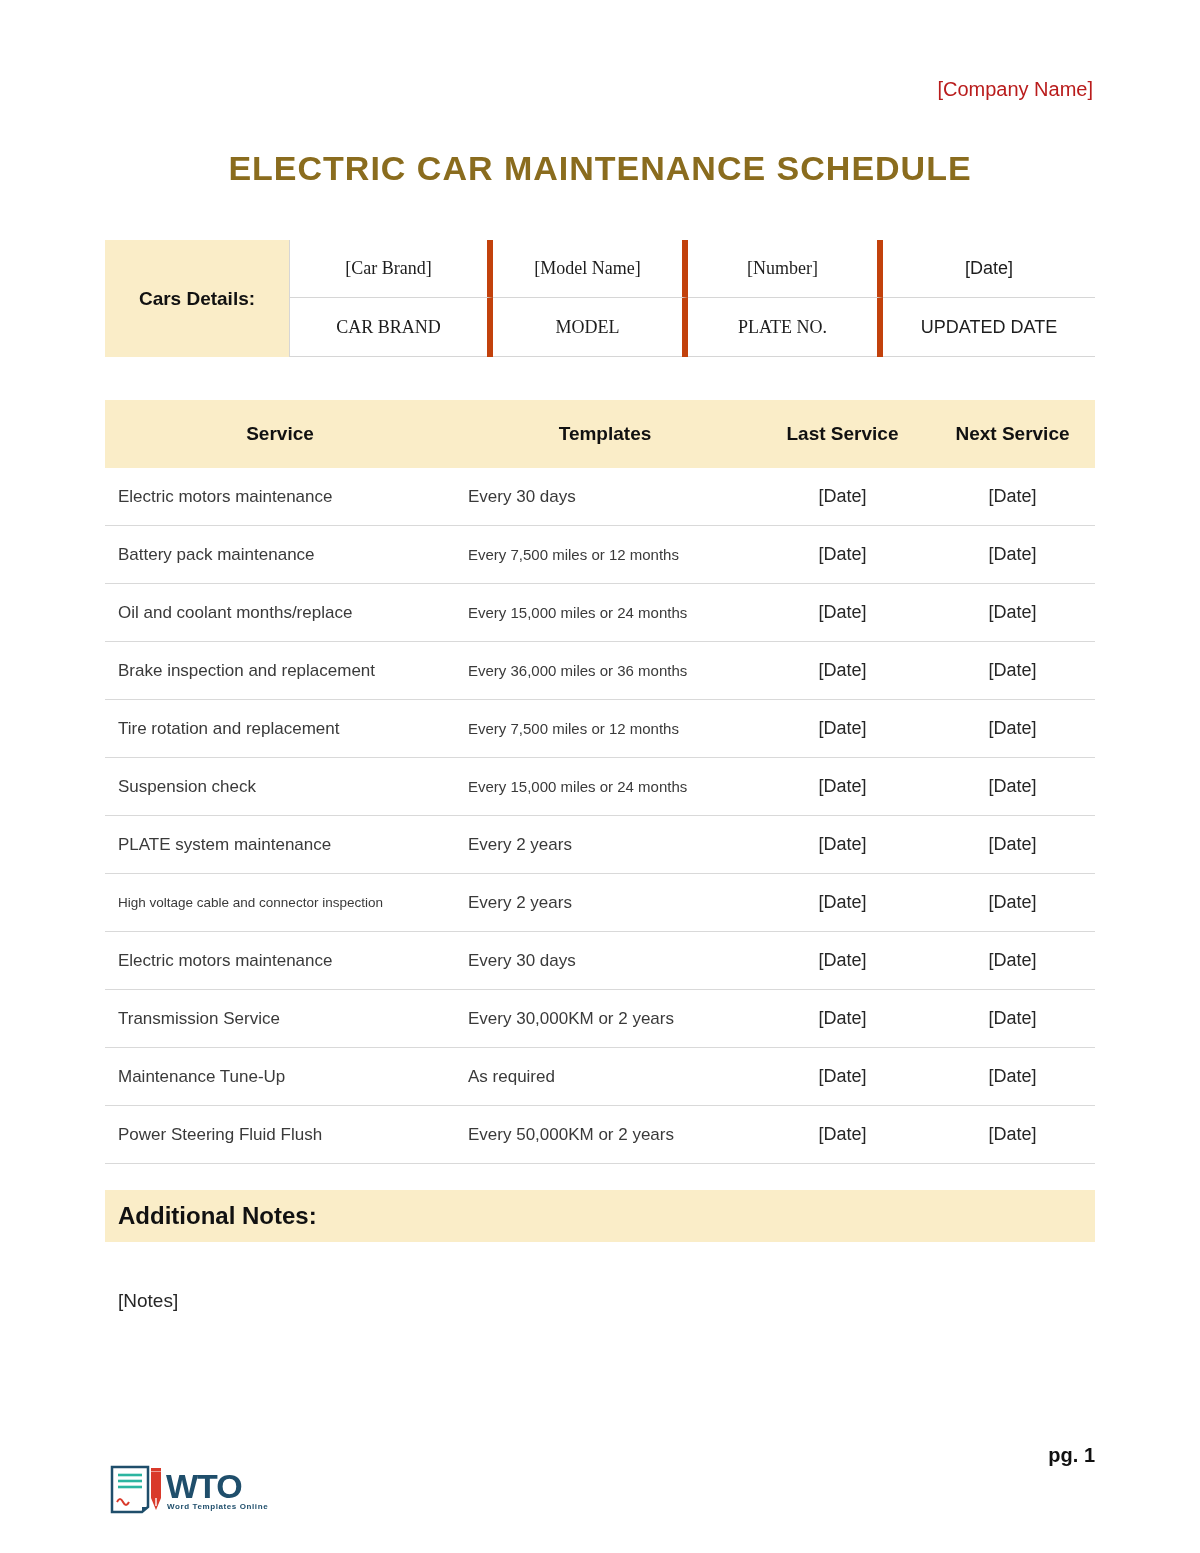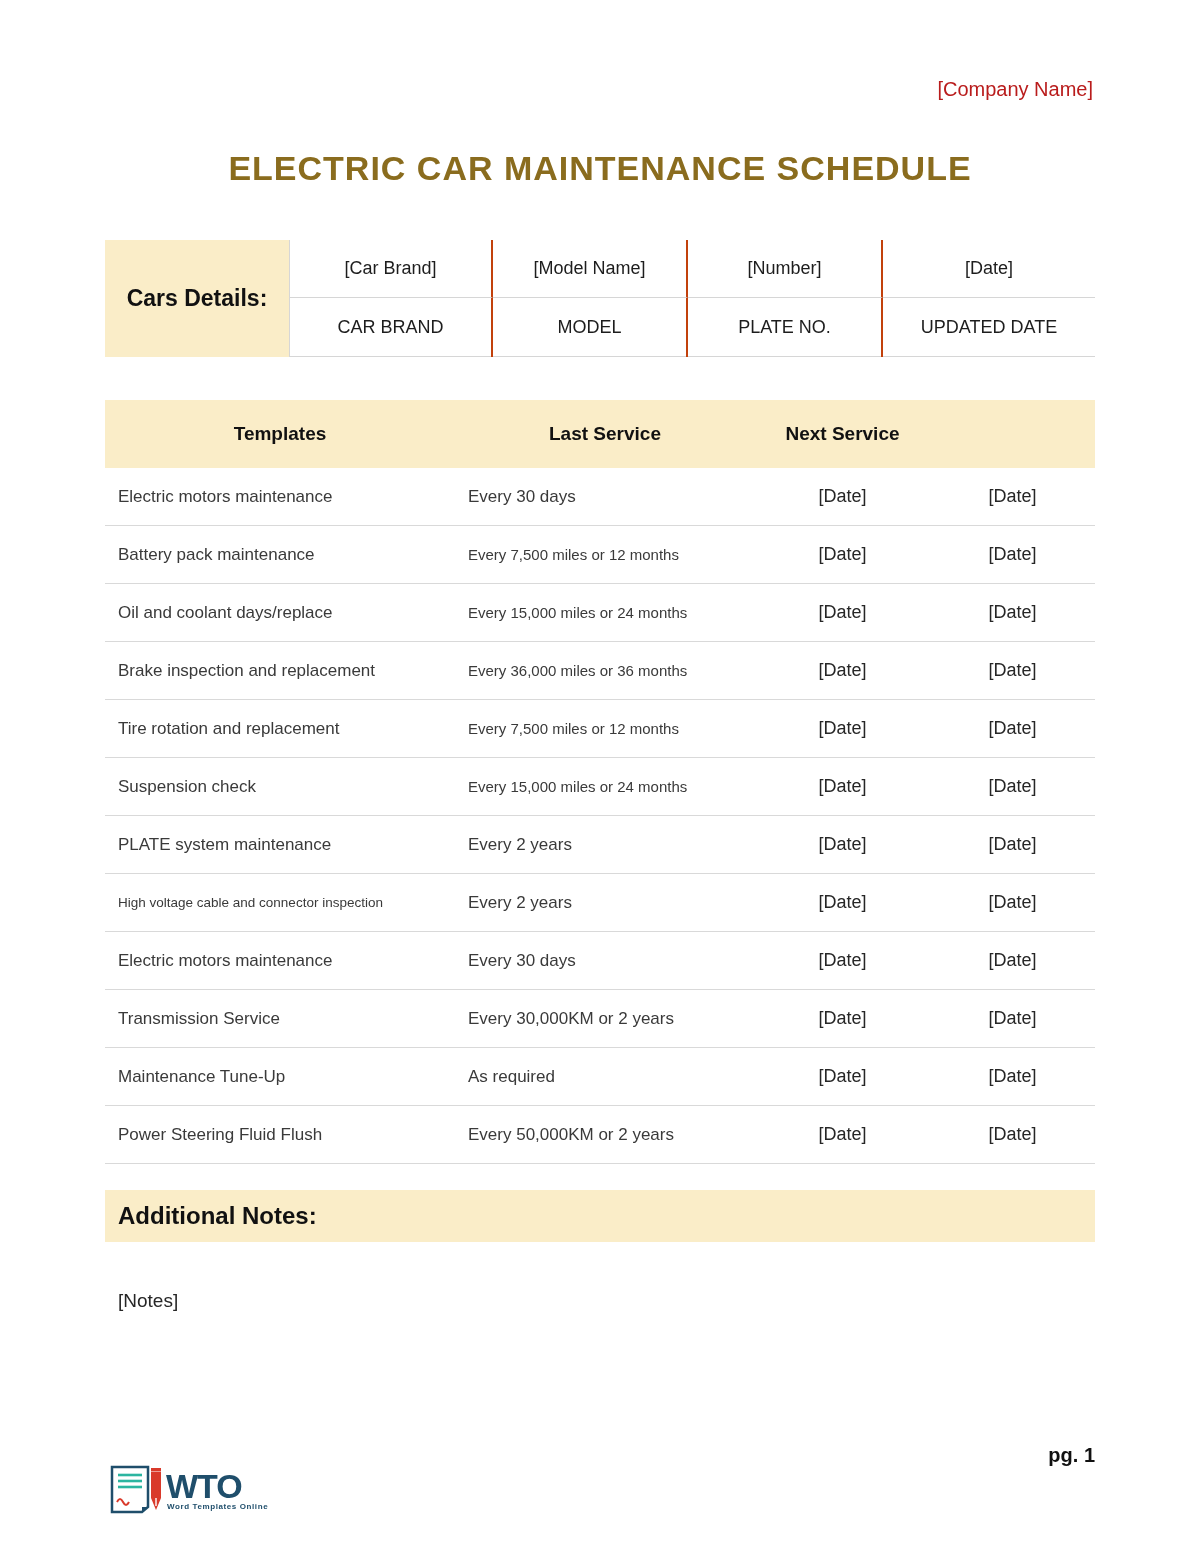--- a/index.html
+++ b/index.html
@@ -19,27 +19,27 @@
 
   
   .cars{
     position:absolute;top:240px;left:105px;width:990px;height:117px;
     display:grid;grid-template-columns:185px 203px 195px 195px 212px;
     grid-template-rows:58px 59px;border-bottom:1px solid #d6d6d6;
     box-sizing:border-box;
   }
   .cars .label{
     grid-row:1/3;background:#FAEDC8;display:flex;align-items:center;justify-content:center;
-    font-size:23px;font-weight:700;color:#111;border-right:1px solid #d6d6d6;
+    font-size:19px;font-weight:700;color:#111;border-right:1px solid #d6d6d6;
   }
   .cars .cell{
     display:flex;align-items:center;justify-content:center;font-size:18px;color:#1d1d1d;
   }
   .cars .r1{border-bottom:1px solid #d6d6d6;}
-  .cars .vline{border-right:2px solid #c2410c;}
+  .cars .vline{border-right:6px solid #c2410c;font-family:Liberation Serif, serif;}
 
   
   .sched{position:absolute;top:400px;left:105px;width:990px;}
   .shead{
     display:grid;grid-template-columns:350px 300px 175px 165px;height:68px;
     background:#FAEDC8;align-items:center;
   }
   .shead .hcell{font-size:19px;font-weight:700;color:#111;text-align:center;}
   .srow{
     display:grid;grid-template-columns:350px 300px 175px 165px;height:57px;
@@ -80,39 +80,40 @@
     <div class="cell r1 vline">[Number]</div>
     <div class="cell r1">[Date]</div>
     <div class="cell vline">CAR BRAND</div>
     <div class="cell vline">MODEL</div>
     <div class="cell vline">PLATE NO.</div>
     <div class="cell">UPDATED DATE</div>
   </div>
 
   <div class="sched">
     <div class="shead">
+      <div class="hcell">Service</div>
       <div class="hcell">Templates</div>
       <div class="hcell">Last Service</div>
       <div class="hcell">Next Service</div>
     </div>
     <div>
         <div class="srow">
           <div class="cell c-service">Electric motors maintenance</div>
           <div class="cell c-freq">Every 30 days</div>
           <div class="cell c-date">[Date]</div>
           <div class="cell c-date">[Date]</div>
         </div>
         <div class="srow">
           <div class="cell c-service">Battery pack maintenance</div>
           <div class="cell c-freq sm">Every 7,500 miles or 12 months</div>
           <div class="cell c-date">[Date]</div>
           <div class="cell c-date">[Date]</div>
         </div>
         <div class="srow">
-          <div class="cell c-service">Oil and coolant days/replace</div>
+          <div class="cell c-service">Oil and coolant months/replace</div>
           <div class="cell c-freq sm">Every 15,000 miles or 24 months</div>
           <div class="cell c-date">[Date]</div>
           <div class="cell c-date">[Date]</div>
         </div>
         <div class="srow">
           <div class="cell c-service">Brake inspection and replacement</div>
           <div class="cell c-freq sm">Every 36,000 miles or 36 months</div>
           <div class="cell c-date">[Date]</div>
           <div class="cell c-date">[Date]</div>
         </div>

